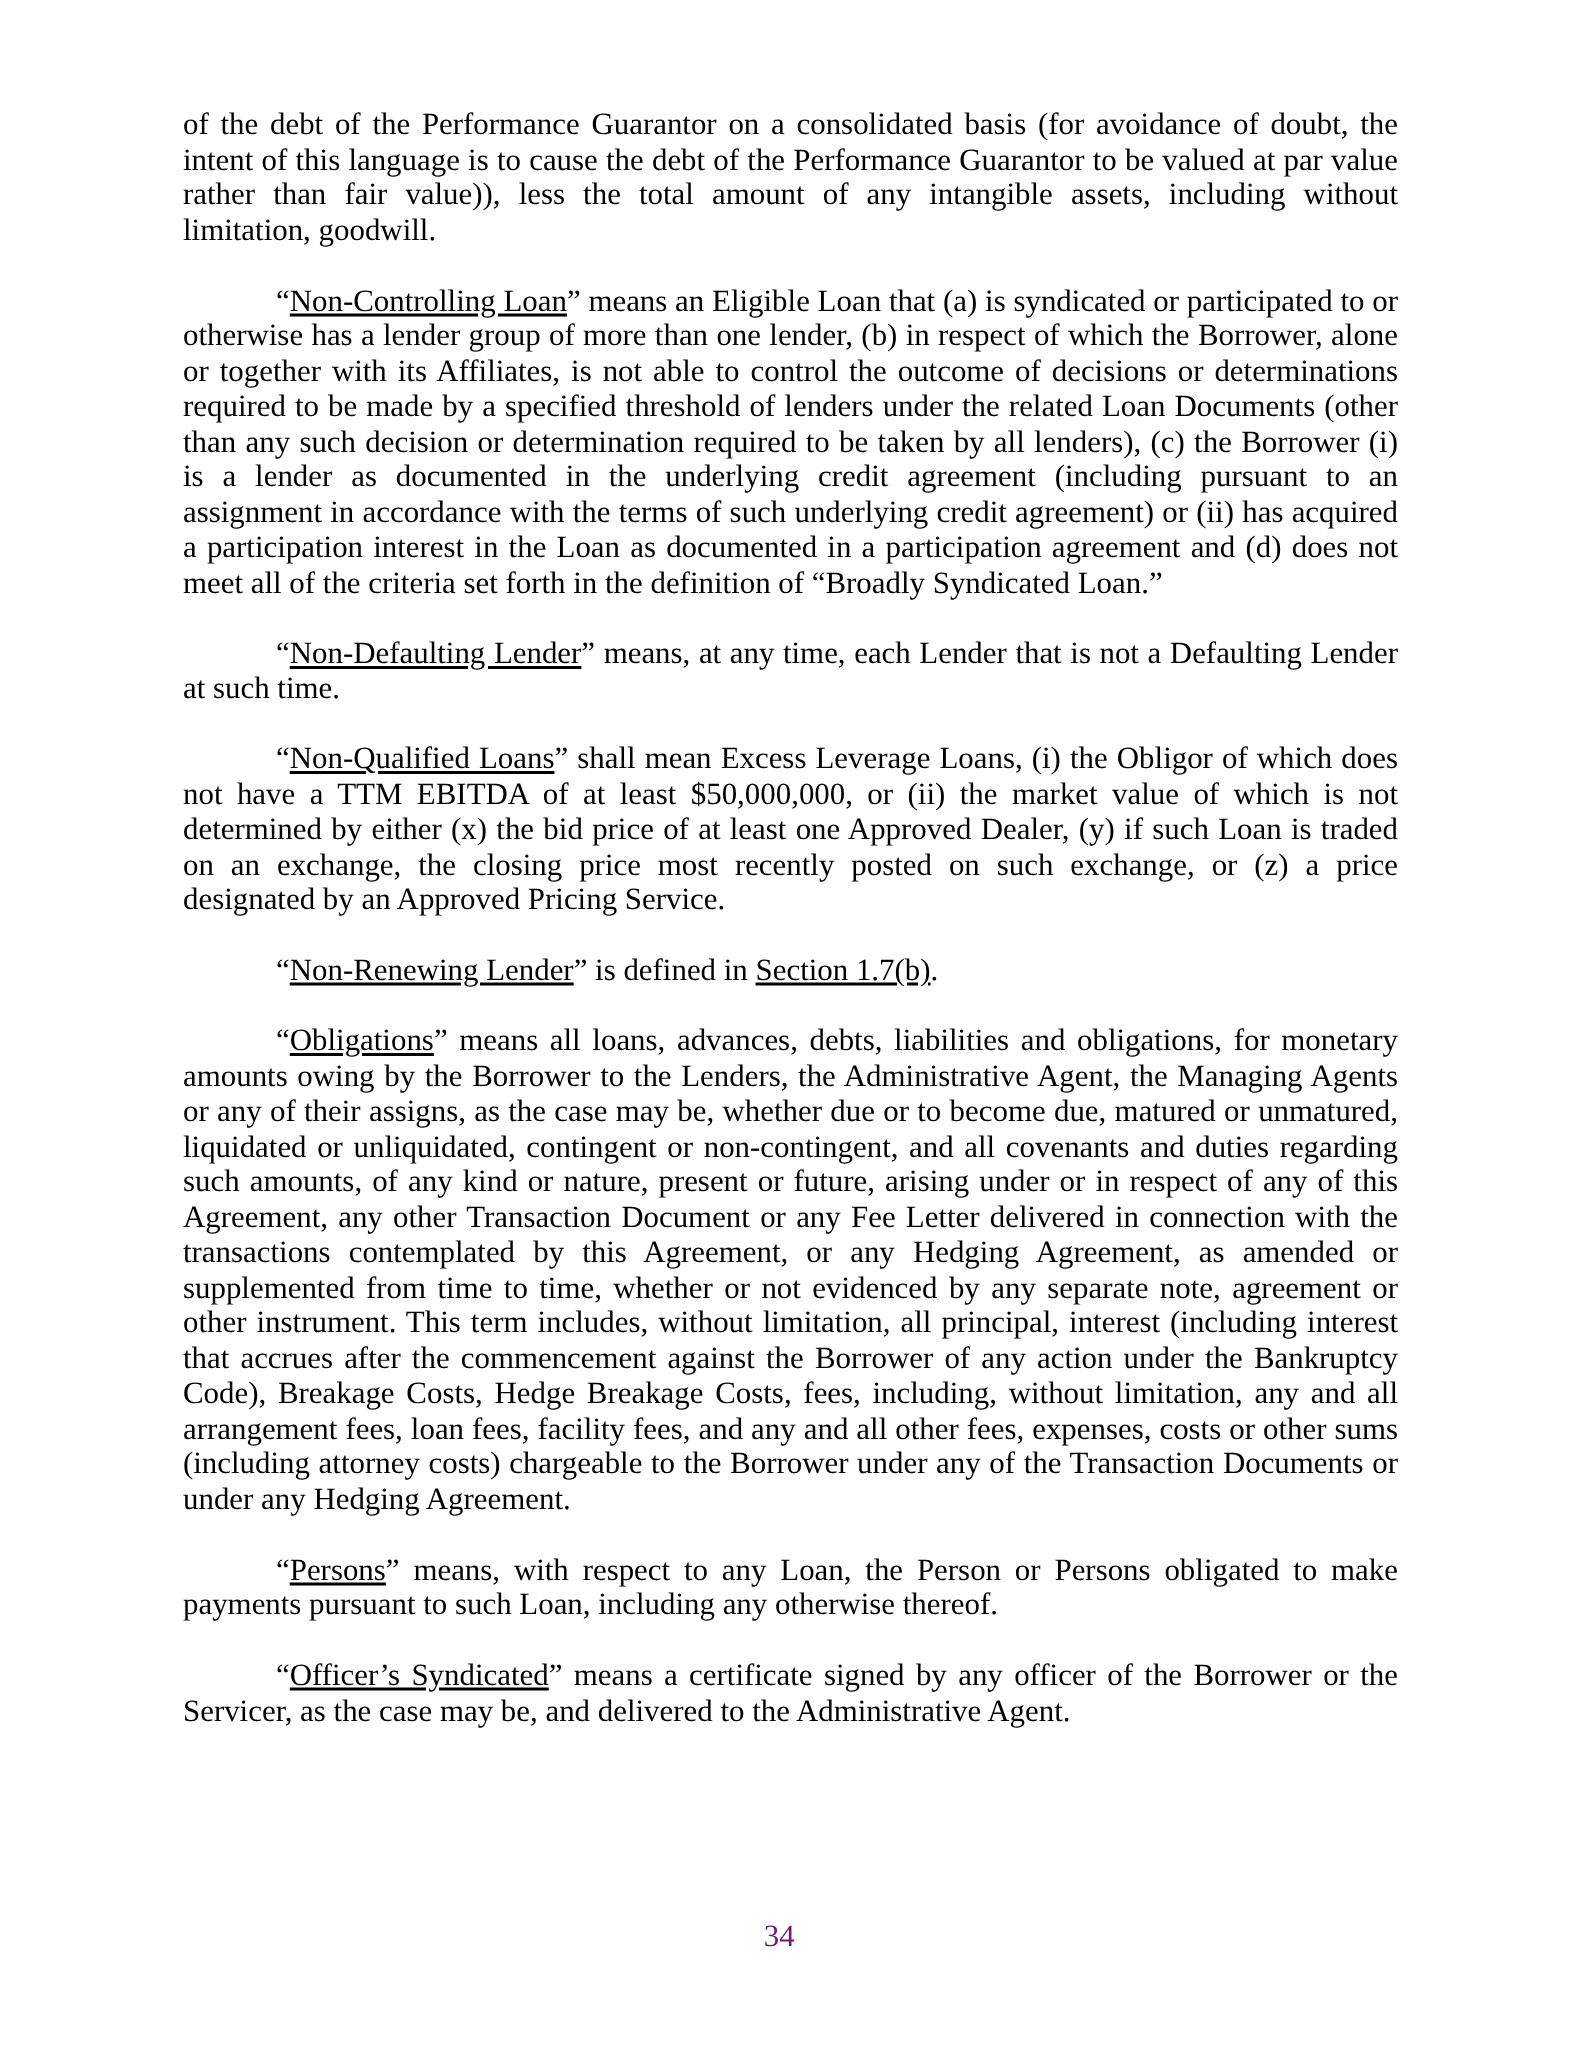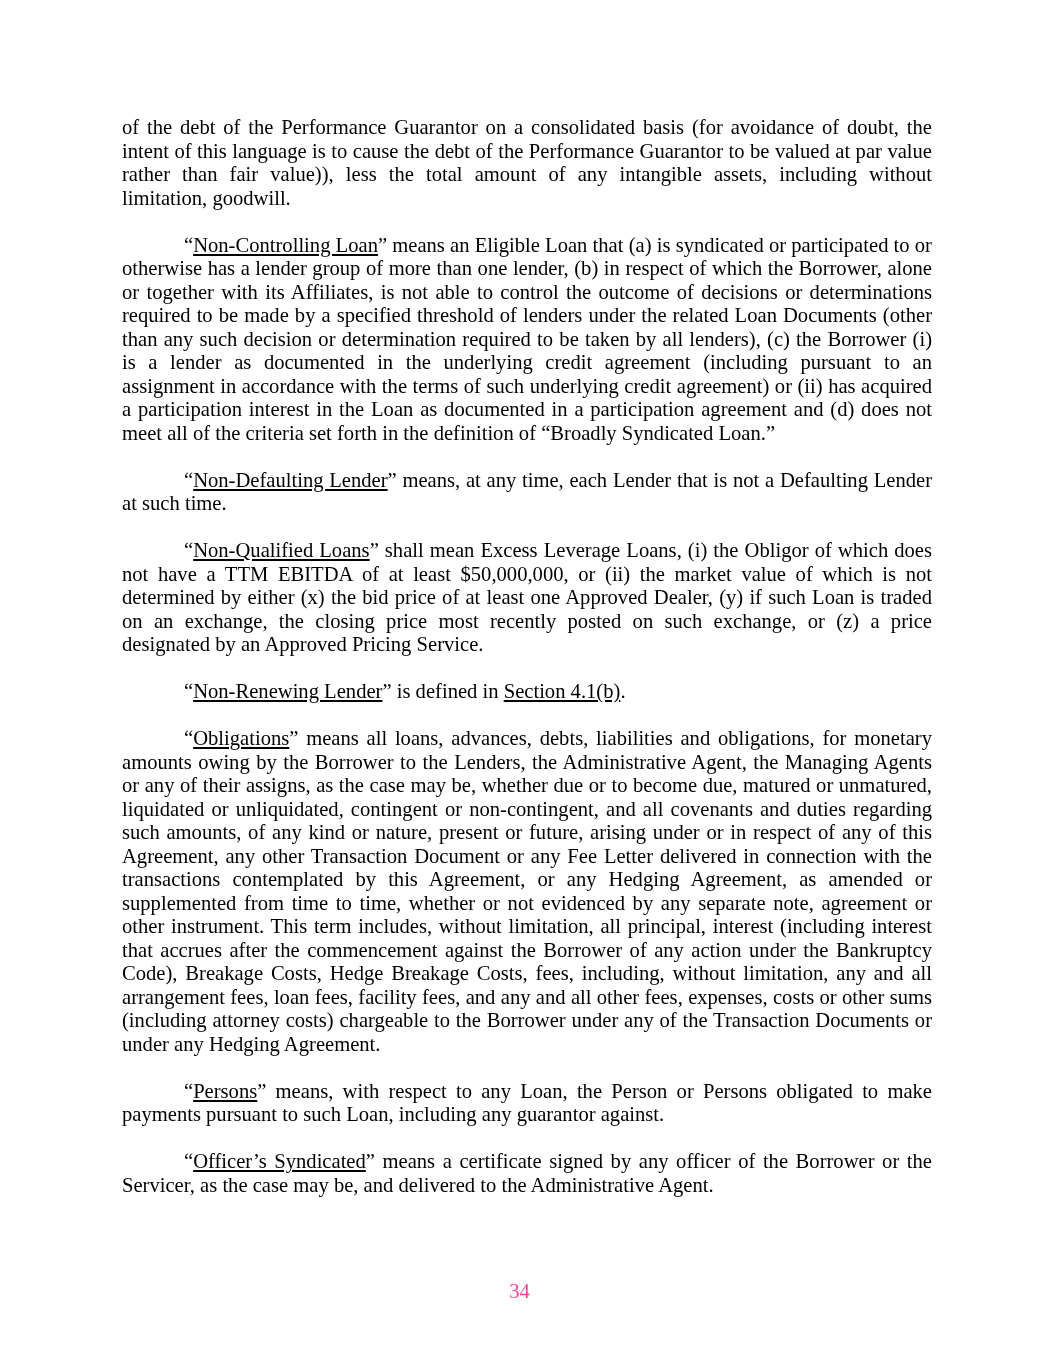--- a/index.html
+++ b/index.html
@@ -6,21 +6,21 @@
     margin: 0;
     padding: 0;
     background: #ffffff;
   }
   .page {
     position: relative;
     width: 1055px;
     height: 1365px;
     background: #ffffff;
     box-sizing: border-box;
-    padding: 116px 123px 0 122px;
+    padding: 72px 123px 0 122px;
     font-family: "Liberation Serif", "DejaVu Serif", serif;
     font-size: 20.6px;
     line-height: 23.5px;
     color: #000000;
     overflow: hidden;
   }
   p.para {
     margin: 0 0 23.5px 0;
     text-align: justify;
   }
@@ -32,40 +32,40 @@
     text-decoration: underline;
   }
   .footer {
     position: absolute;
     top: 1280px;
     left: 0;
     width: 1039px;
     text-align: center;
     font-family: "Liberation Serif", "DejaVu Serif", serif;
     font-size: 20.6px;
-    color: #ec4899;
+    color: #701a75;
   }
 </style>
 </head>
 <body>
 
 <div class="page">
 
   <p class="para"><span>of the debt of the Performance Guarantor on a consolidated basis (for avoidance of doubt, the intent of this language is to cause the debt of the Performance Guarantor to be valued at par value rather than fair value)), less the total amount of any intangible assets, including without limitation, goodwill.</span></p>
 
   <p class="para indent"><span>“</span><span class="u">Non-Controlling Loan</span><span>” means an Eligible Loan that (a) is syndicated or participated to or otherwise has a lender group of more than one lender, (b) in respect of which the Borrower, alone or together with its Affiliates, is not able to control the outcome of decisions or determinations required to be made by a specified threshold of lenders under the related Loan Documents (other than any such decision or determination required to be taken by all lenders), (c) the Borrower (i) is a lender as documented in the underlying credit agreement (including pursuant to an assignment in accordance with the terms of such underlying credit agreement) or (ii) has acquired a participation interest in the Loan as documented in a participation agreement and (d) does not meet all of the criteria set forth in the definition of “Broadly Syndicated Loan.”</span></p>
 
   <p class="para indent"><span>“</span><span class="u">Non-Defaulting Lender</span><span>” means, at any time, each Lender that is not a Defaulting Lender at such time.</span></p>
 
   <p class="para indent"><span>“</span><span class="u">Non-Qualified Loans</span><span>” shall mean Excess Leverage Loans, (i) the Obligor of which does not have a TTM EBITDA of at least $50,000,000, or (ii) the market value of which is not determined by either (x) the bid price of at least one Approved Dealer, (y) if such Loan is traded on an exchange, the closing price most recently posted on such exchange, or (z) a price designated by an Approved Pricing Service.</span></p>
 
-  <p class="para indent"><span>“</span><span class="u">Non-Renewing Lender</span><span>” is defined in </span><span class="u">Section 4.1(b)</span><span>.</span></p>
+  <p class="para indent"><span>“</span><span class="u">Non-Renewing Lender</span><span>” is defined in </span><span class="u">Section 1.7(b)</span><span>.</span></p>
 
 
   <p class="para indent"><span>“</span><span class="u">Obligations</span><span>” means all loans, advances, debts, liabilities and obligations, for monetary amounts owing by the Borrower to the Lenders, the Administrative Agent, the Managing Agents or any of their assigns, as the case may be, whether due or to become due, matured or unmatured, liquidated or unliquidated, contingent or non-contingent, and all covenants and duties regarding such amounts, of any kind or nature, present or future, arising under or in respect of any of this Agreement, any other Transaction Document or any Fee Letter delivered in connection with the transactions contemplated by this Agreement, or any Hedging Agreement, as amended or supplemented from time to time, whether or not evidenced by any separate note, agreement or other instrument.  This term includes, without limitation, all principal, interest (including interest that accrues after the commencement against the Borrower of any action under the Bankruptcy Code), Breakage Costs, Hedge Breakage Costs, fees, including, without limitation, any and all arrangement fees, loan fees, facility fees, and any and all other fees, expenses, costs or other sums (including attorney costs) chargeable to the Borrower under any of the Transaction Documents or under any Hedging Agreement.</span></p>
 
-  <p class="para indent"><span>“</span><span class="u">Persons</span><span>” means, with respect to any Loan, the Person or Persons obligated to make payments pursuant to such Loan, including any guarantor against.</span></p>
+  <p class="para indent"><span>“</span><span class="u">Persons</span><span>” means, with respect to any Loan, the Person or Persons obligated to make payments pursuant to such Loan, including any otherwise thereof.</span></p>
 
   <p class="para indent"><span>“</span><span class="u">Officer’s Syndicated</span><span>” means a certificate signed by any officer of the Borrower or the Servicer, as the case may be, and delivered to the Administrative Agent.</span></p>
 
   <div class="footer">34</div>
 
 </div>
 
 </body></html>

